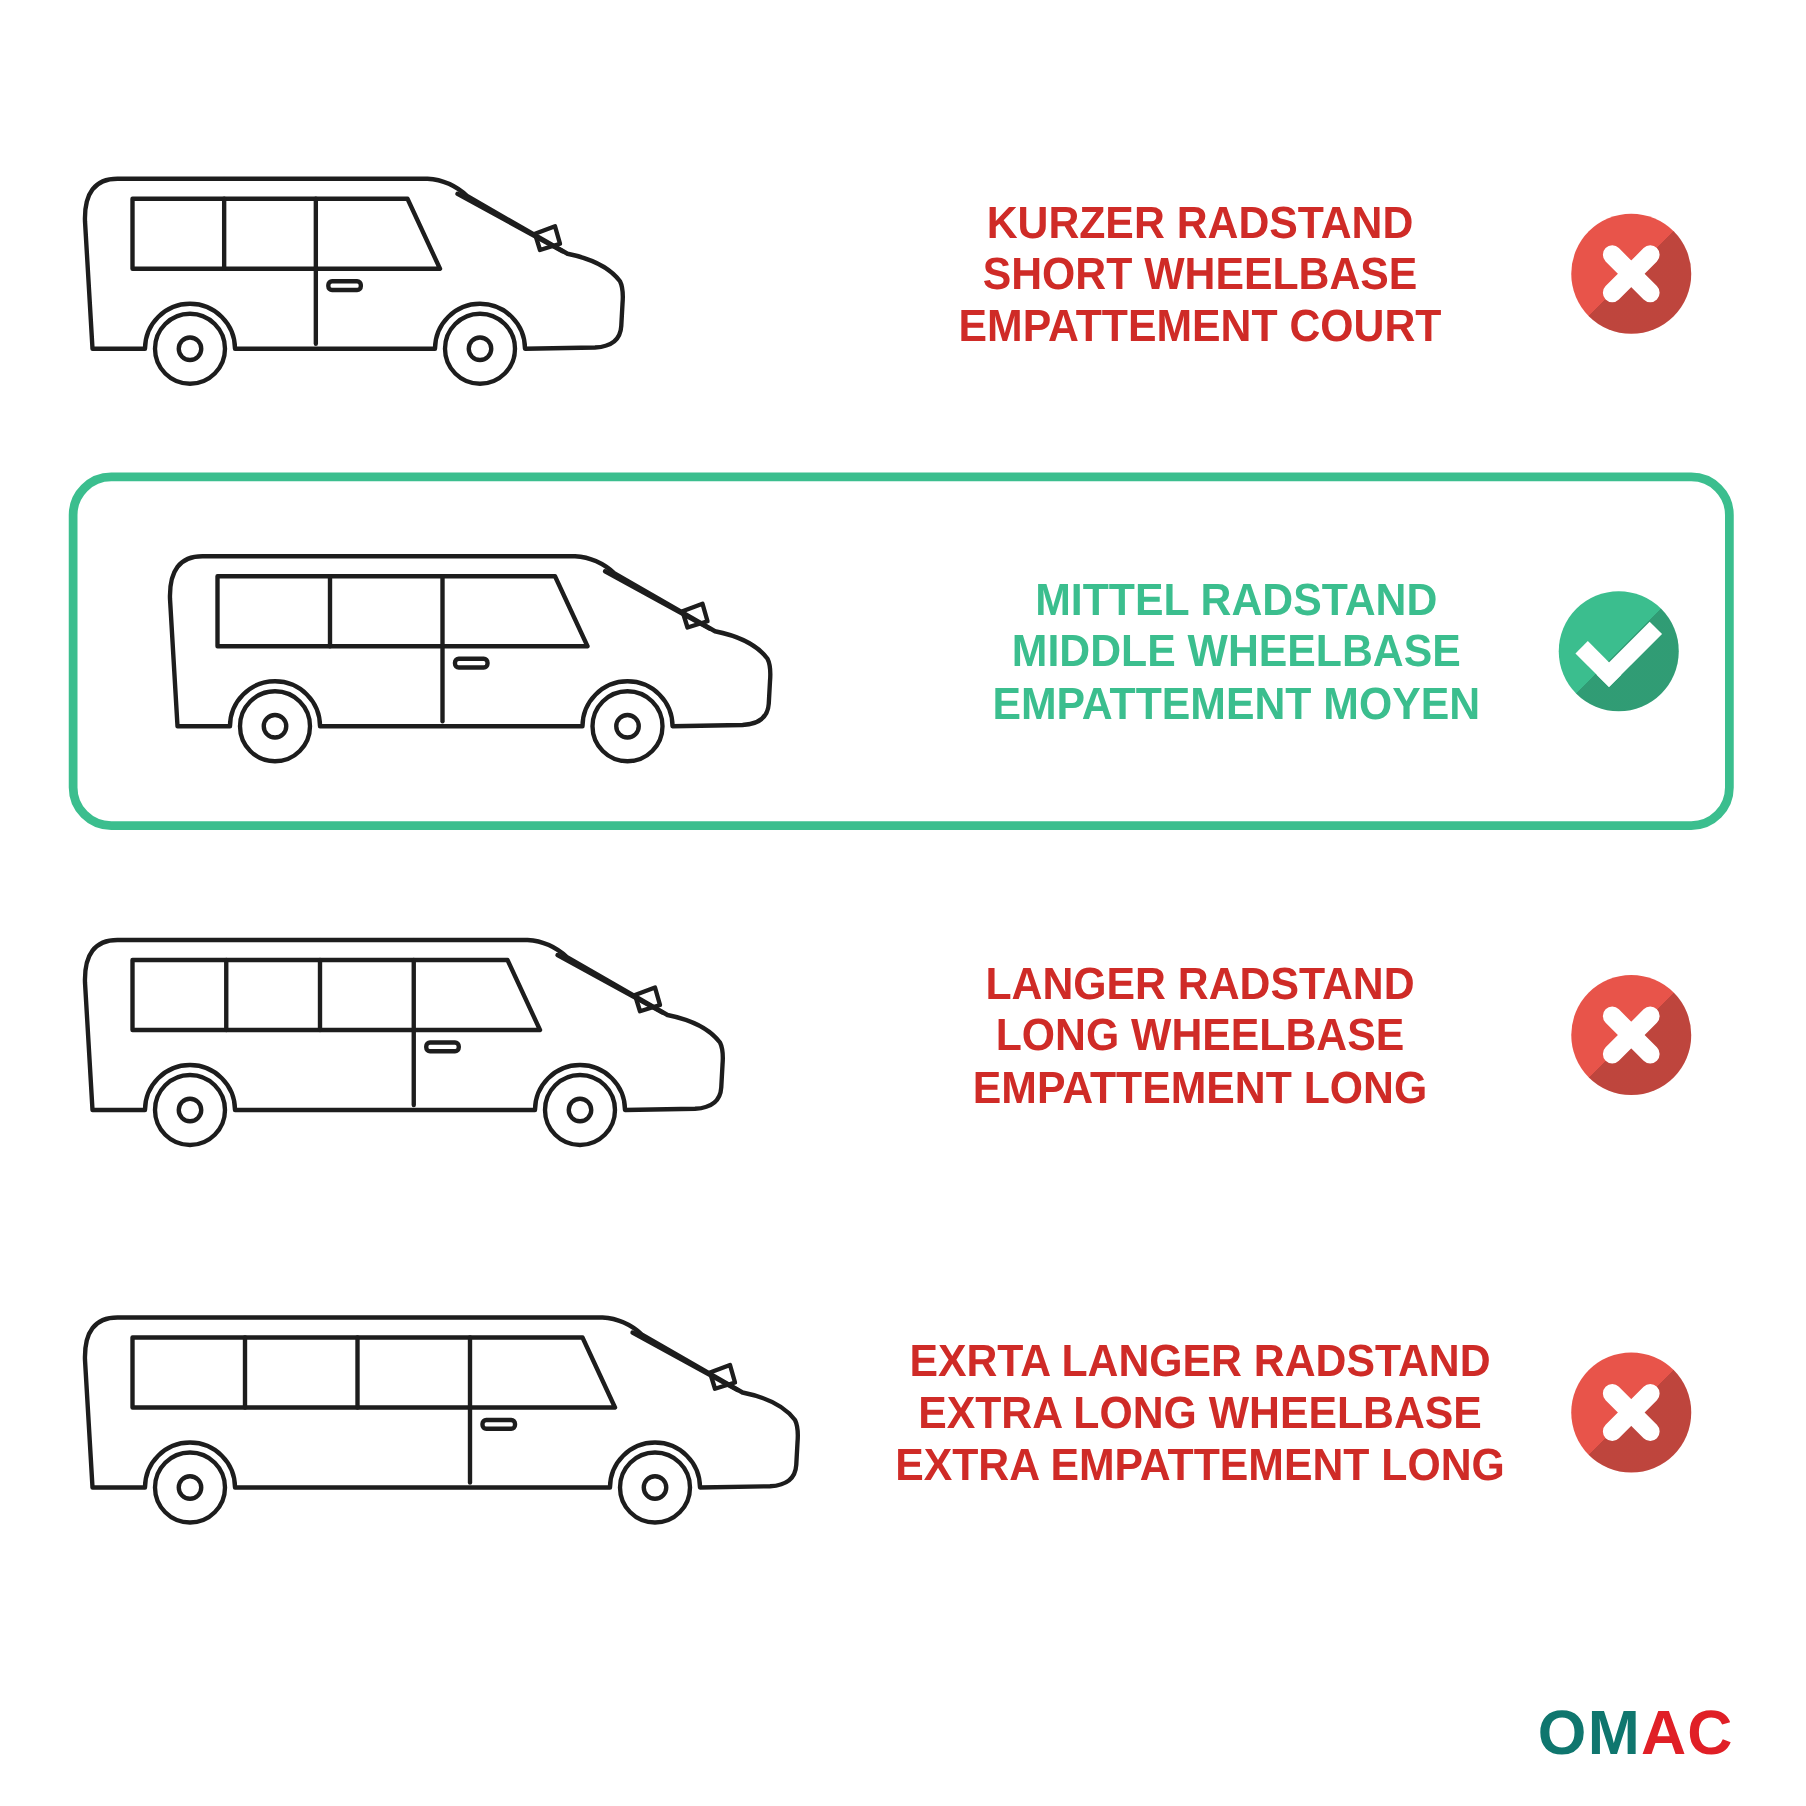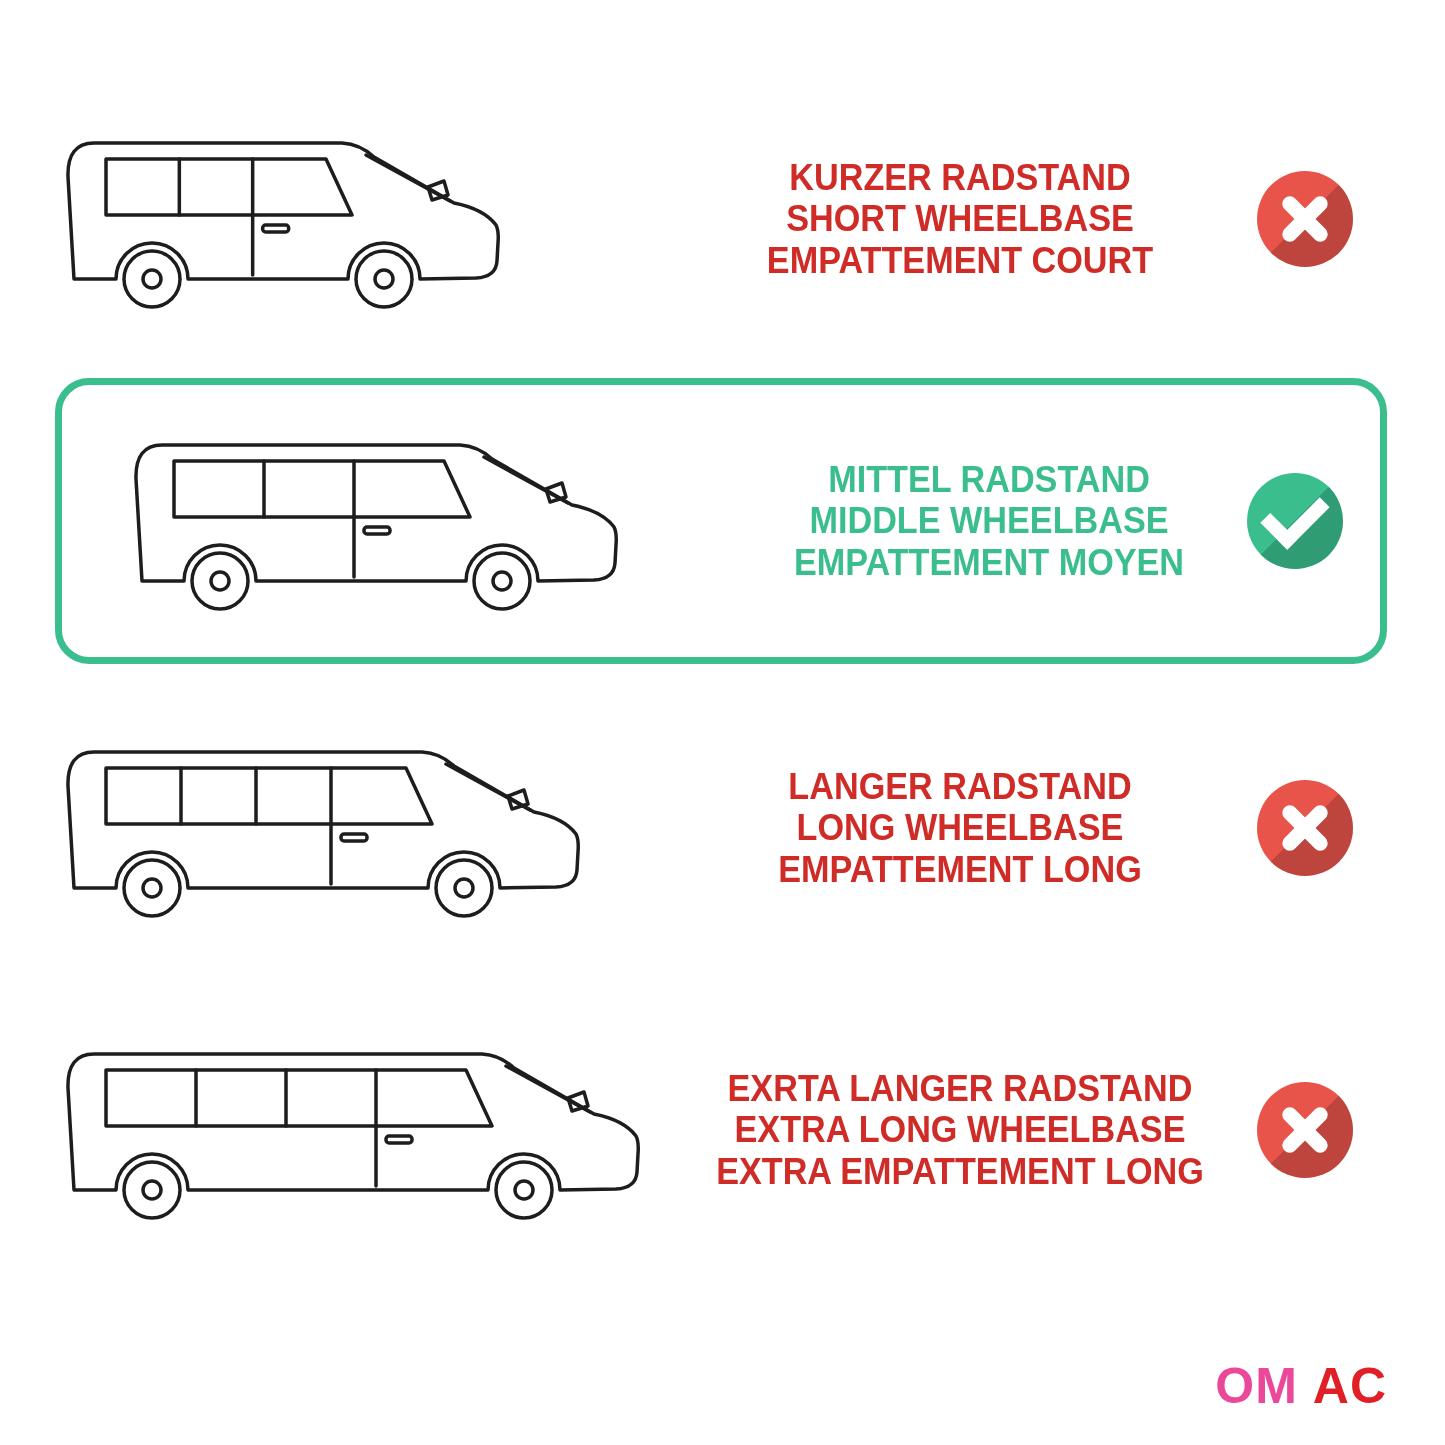--- a/index.html
+++ b/index.html
@@ -38,22 +38,22 @@
   }
   .highlight{
     position:absolute;left:55px;right:58px;top:378px;height:286px;
     border:7px solid var(--green,#3BBE8E);border-radius:34px;box-sizing:border-box;
   }
   .row-inner{display:flex;align-items:center;height:100%;padding:0 0 0 46px;box-sizing:border-box;}
   .logo{
     position:absolute;right:58px;bottom:34px;font-size:50px;font-weight:bold;
     letter-spacing:1px;line-height:1;
   }
-  .logo .lb{color:#ec4899;}
-  .logo .lr{color:var(--logo-red,#E01F26);margin-left:15px;}
+  .logo .lb{color:#0f766e;}
+  .logo .lr{color:var(--logo-red,#E01F26);}
 </style>
 </head>
 <body>
 
 <div class="canvas">
 
   <div class="row" style="top:72px;height:306px;">
     <div class="van">
         <svg viewBox="0 0 470 212" width="470" height="212" fill="none" stroke="#1D1D1D" stroke-width="3.5" stroke-linejoin="round" stroke-linecap="round">
           <path d="M 34 166 L 28 64 Q 27 30 54 30 L 302 30 Q 320 31 334 44 L 414 90 Q 444 96 456 112 Q 459 118 458 130 L 457 148 Q 456 164 436 165 L 380 166 A 36 36 0 0 0 308 166 L 148 166 A 36 36 0 0 0 76 166 Z"></path>

